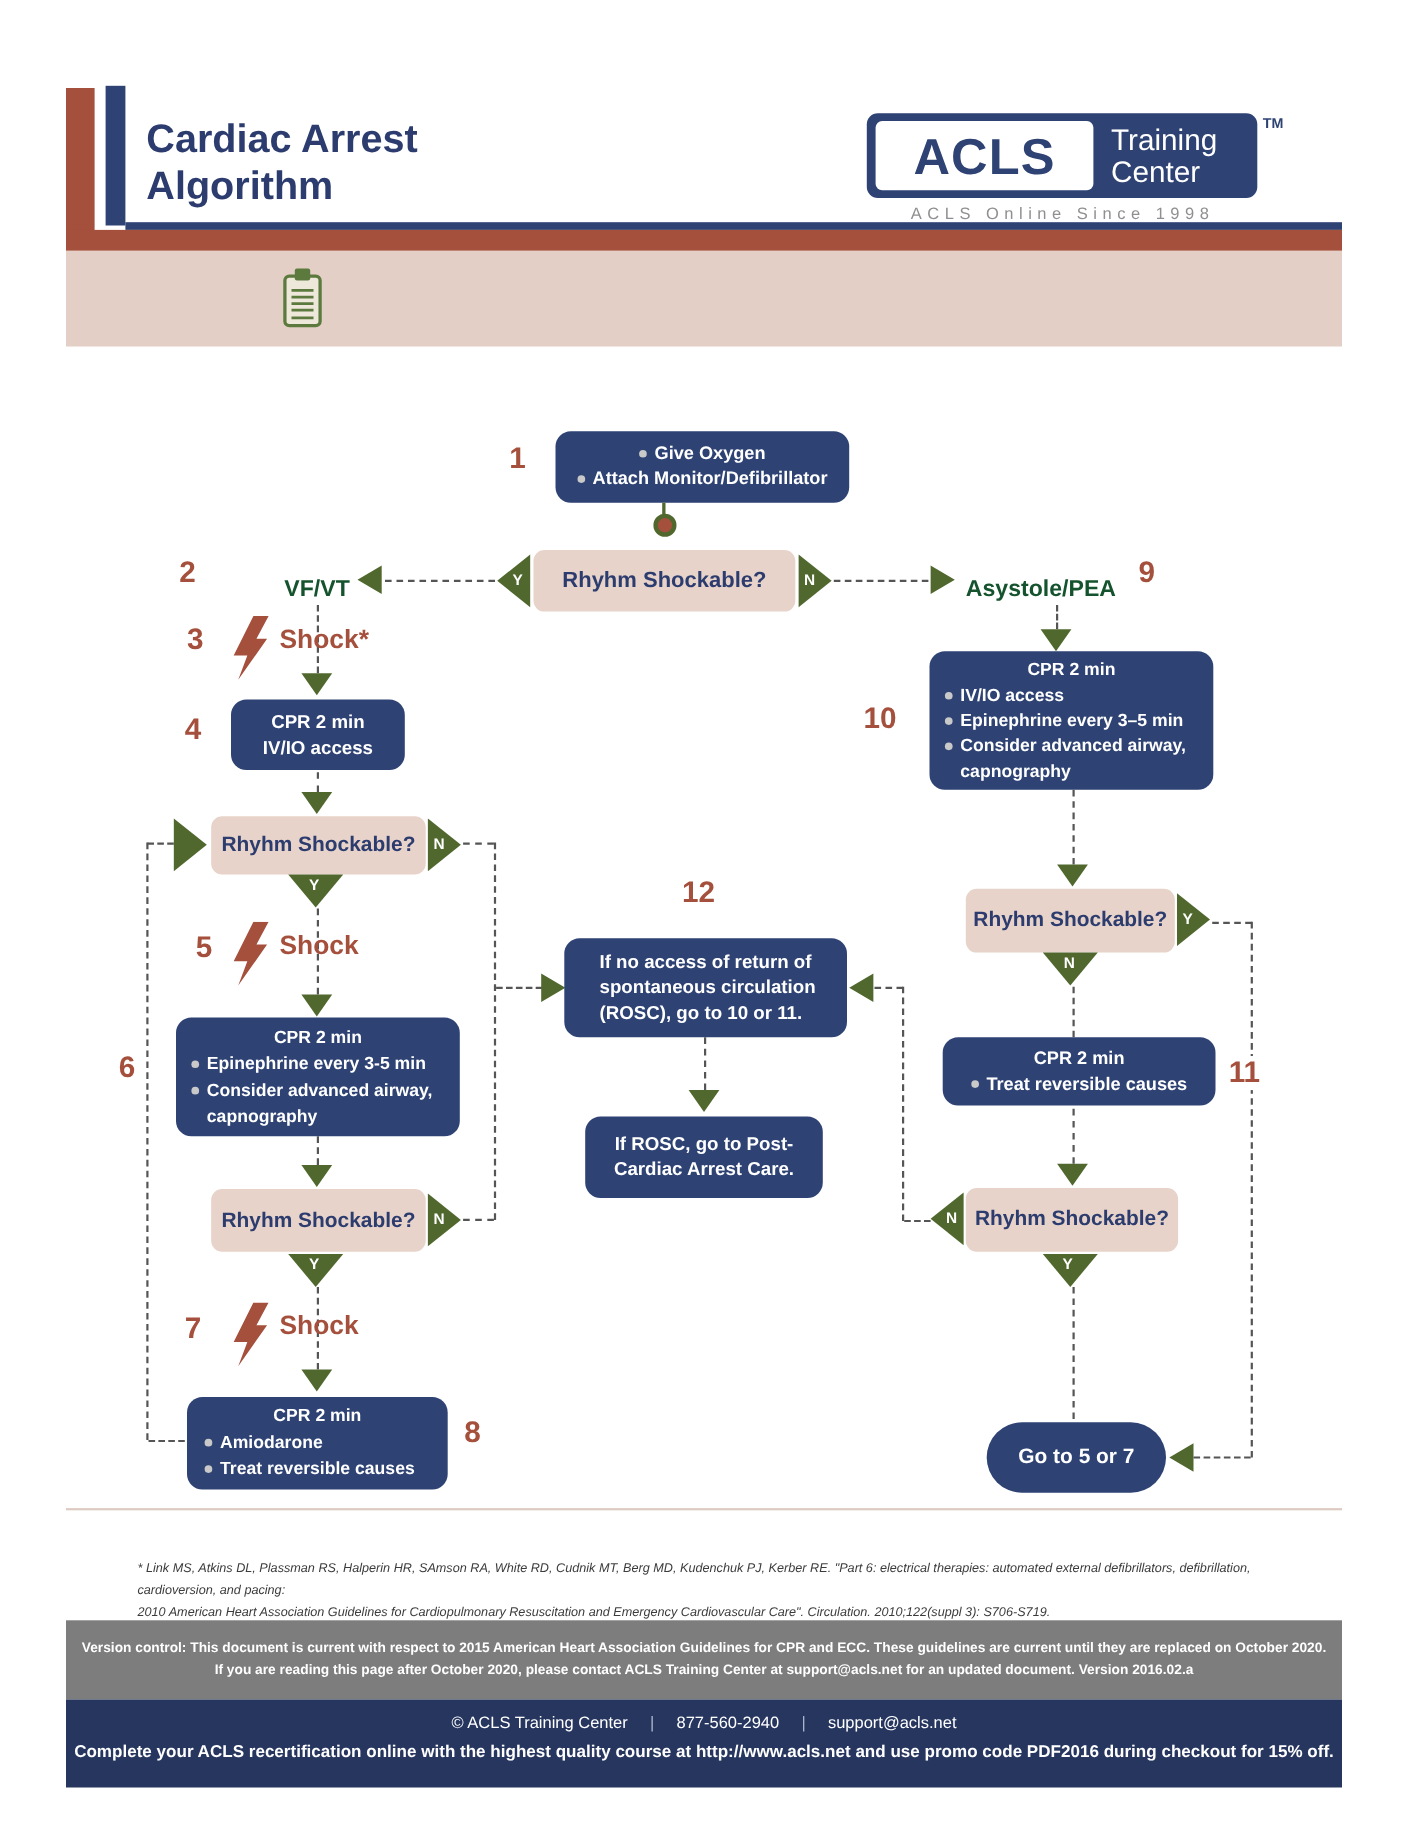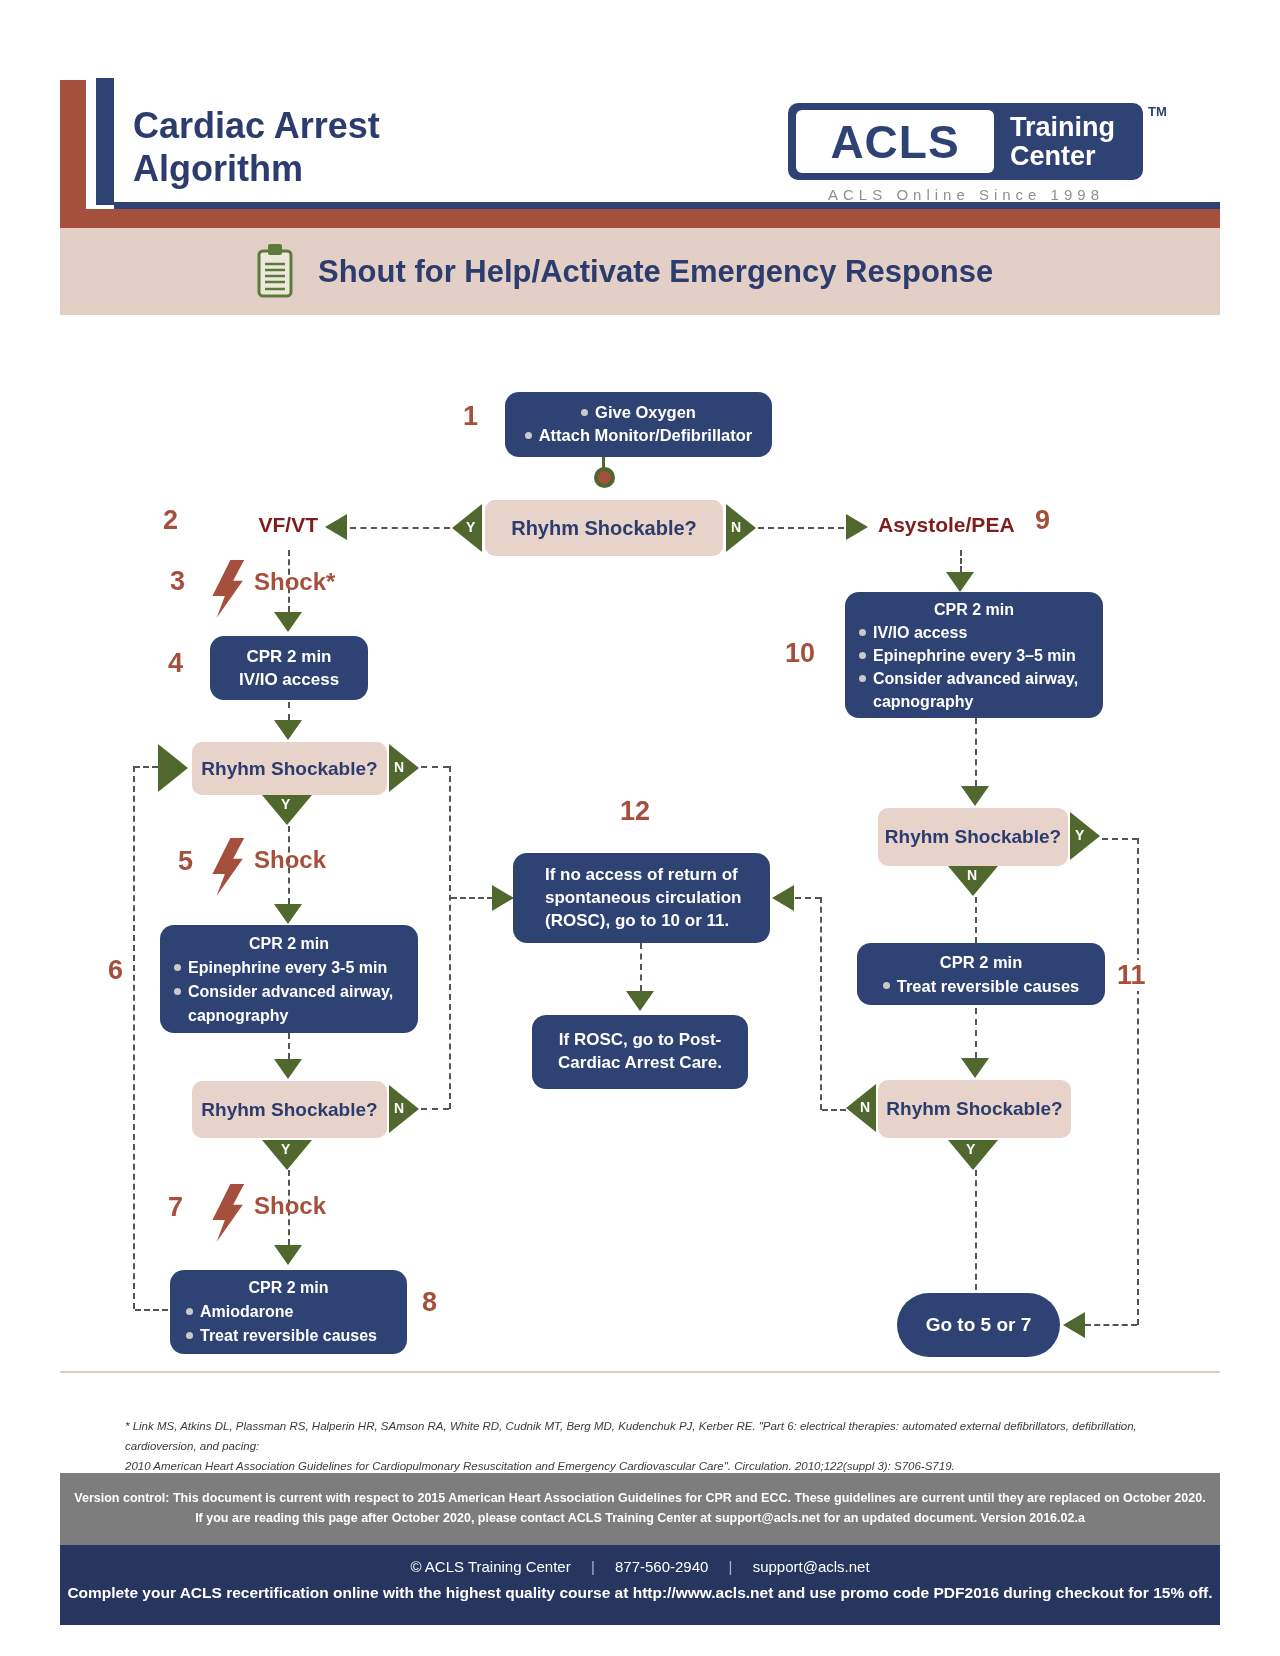--- a/index.html
+++ b/index.html
@@ -3,21 +3,21 @@
 <meta charset="utf-8">
 <style>
   html,body{margin:0;padding:0;background:#fff;}
   body{font-family:"Liberation Sans",sans-serif;}
   .page{position:relative;width:1280px;height:1656px;background:#ffffff;overflow:hidden;padding-left:24px;}
   .abs{position:absolute;}
   .navybox{position:absolute;background:#2e4374;border-radius:14px;color:#fff;font-weight:bold;box-sizing:border-box;}
   .decision{position:absolute;background:#e7d3c9;border-radius:10px;color:#2c3c6e;font-weight:bold;display:flex;align-items:center;justify-content:center;}
   .num{position:absolute;color:#a5503c;font-weight:bold;font-size:27px;}
   .shock{position:absolute;color:#a5503c;font-weight:bold;font-size:24px;}
-  .sidelabel{position:absolute;color:#7f1d1d;font-weight:bold;font-size:21px;}
+  .sidelabel{position:absolute;color:#14532d;font-weight:bold;font-size:21px;margin-top:11px;}
   .dashv{position:absolute;width:0;border-left:2px dashed #555;}
   .dashh{position:absolute;height:0;border-top:2px dashed #555;}
   .arrd{position:absolute;width:0;height:0;border-left:14px solid transparent;border-right:14px solid transparent;border-top:20px solid #50682e;}
   .arrr{position:absolute;width:0;height:0;border-top:13px solid transparent;border-bottom:13px solid transparent;border-left:22px solid #50682e;}
   .arrl{position:absolute;width:0;height:0;border-top:13px solid transparent;border-bottom:13px solid transparent;border-right:22px solid #50682e;}
   .trir{position:absolute;width:0;height:0;border-top:24px solid transparent;border-bottom:24px solid transparent;border-left:30px solid #50682e;}
   .tril{position:absolute;width:0;height:0;border-top:24px solid transparent;border-bottom:24px solid transparent;border-right:30px solid #50682e;}
   .trid{position:absolute;width:0;height:0;border-left:25px solid transparent;border-right:25px solid transparent;border-top:30px solid #50682e;}
   .yn{position:absolute;color:#fff;font-weight:bold;font-size:14px;}
   .brow{display:flex;align-items:flex-start;}
@@ -36,39 +36,38 @@
     <div>Cardiac Arrest</div>
     <div>Algorithm</div>
   </div>
   <div class="abs" style="left:114px;top:202px;width:1106px;height:7px;background:#2e4374;"></div>
   <div class="abs" style="left:60px;top:209px;width:1160px;height:19px;background:#a5503c;"></div>
 
   <div class="abs" style="left:788px;top:103px;width:355px;height:77px;background:#2e4374;border-radius:10px;">
     <div class="abs" style="left:8px;top:7px;width:198px;height:63px;background:#fff;border-radius:6px;display:flex;align-items:center;justify-content:center;">
       <span style="color:#2e4374;font-weight:bold;font-size:46px;letter-spacing:1px;">ACLS</span>
     </div>
-    <div class="abs" style="left:222px;top:10px;color:#fff;font-weight:bold;font-size:27px;line-height:29px;">
+    <div class="abs" style="left:222px;top:10px;color:#fff;font-weight:normal;font-size:27px;line-height:29px;">
       <div>Training</div>
       <div>Center</div>
     </div>
   </div>
   <div class="abs" style="left:1148px;top:104px;color:#2e4374;font-weight:bold;font-size:13px;">TM</div>
   <div class="abs" style="left:788px;top:186px;width:356px;text-align:center;font-size:15px;color:#8f8f8f;letter-spacing:5px;">ACLS Online Since 1998</div>
 
   <div class="abs" style="left:60px;top:228px;width:1160px;height:87px;background:#e3cfc5;"></div>
   <svg class="abs" style="left:256px;top:243px;" width="38" height="56" viewBox="0 0 38 56">
     <rect x="3" y="8" width="32" height="45" rx="4" fill="#eee8da" stroke="#5d7a3e" stroke-width="3"></rect>
     <rect x="12" y="1" width="14" height="11" rx="2" fill="#5d7a3e"></rect>
     <line x1="9" y1="21" x2="29" y2="21" stroke="#5d7a3e" stroke-width="2.5"></line>
     <line x1="9" y1="27" x2="29" y2="27" stroke="#5d7a3e" stroke-width="2.5"></line>
     <line x1="9" y1="33" x2="29" y2="33" stroke="#5d7a3e" stroke-width="2.5"></line>
     <line x1="9" y1="39" x2="29" y2="39" stroke="#5d7a3e" stroke-width="2.5"></line>
     <line x1="9" y1="46" x2="29" y2="46" stroke="#5d7a3e" stroke-width="2.5"></line>
   </svg>
-  <div class="abs" style="left:318px;top:254px;color:#2c3c6e;font-weight:bold;font-size:31px;">Shout for Help/Activate Emergency Response</div>
 
 
   <div class="num" style="left:463px;top:401px;">1</div>
   <div class="navybox" style="left:505px;top:392px;width:267px;height:65px;padding-top:9px;font-size:16.5px;line-height:23px;">
     <div class="brow bctr">
         <span class="dot"></span>
         <span>Give Oxygen</span>
       </div>
     <div class="brow bctr">
         <span class="dot"></span>

